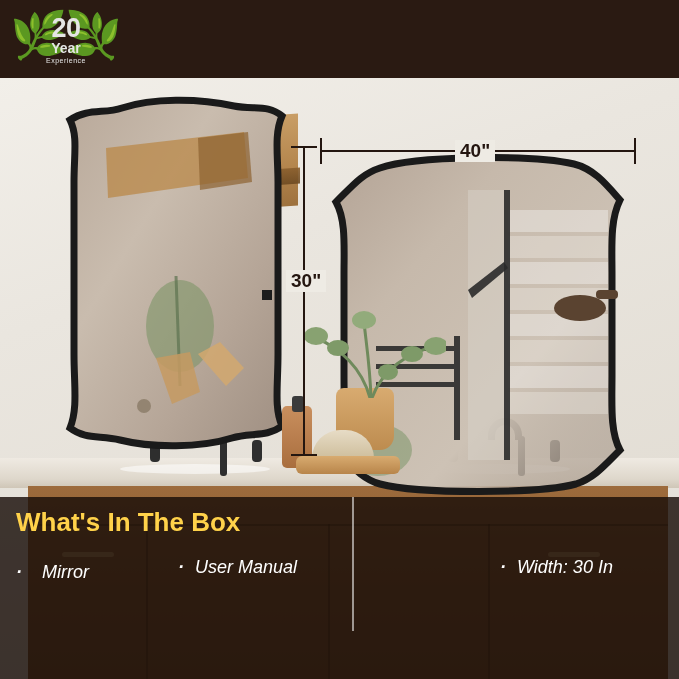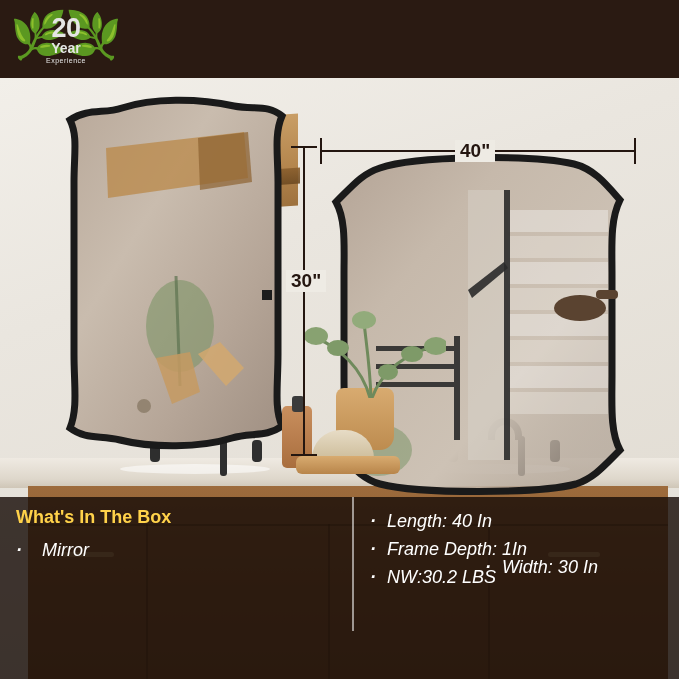--- a/index.html
+++ b/index.html
@@ -155,21 +155,21 @@
     z-index: 20;
   }
   .info-cols { display: flex; height: 134px; }
   .col {
     padding: 10px 14px 0 16px;
     color: #ffffff;
   }
   .col.left { width: 352px; }
   .col.right { width: 327px; border-left: 2px solid rgba(255,255,255,0.55); }
   .col-title {
-    color: #ffd24a; font-size: 18px; font-weight: bold; margin-bottom: 8px;
+    color: #ffd24a; font-size: 26px; font-weight: bold; margin-bottom: 20px;
     font-family: "Liberation Sans", sans-serif;
   }
   .bullets { list-style: none; }
   .bullets li {
     font-size: 18px; line-height: 28px; color: #fff;
     white-space: nowrap;
     font-style: italic;
   }
   .bullets li::before { content: "\00B7"; margin-right: 6px; font-weight: bold; }
   .row-inline { display: flex; gap: 14px; }
@@ -350,35 +350,29 @@
 
   <div class="info">
     <div class="info-cols">
       <div class="col left">
         <div class="col-title">What's In The Box</div>
         <ul class="bullets">
           <li class="row-inline">
             <span>Mirror</span>
           </li>
         </ul>
-      </div>
-
-      <div class="col right">
-        <ul class="bullets">
+        <ul class="bullets" style="position:absolute;left:178px;top:56px;">
           <li>
-            <span>Length: 40 In</span>
-          </li>
-          <li>
-            <span>Frame Depth: 1In</span>
-          </li>
-          <li>
-            <span>NW:30.2 LBS</span>
+            <span>User Manual</span>
           </li>
         </ul>
-        <ul class="bullets" style="position:absolute;left:485px;top:56px;">
+      </div>
+
+      <div class="col right">
+        <ul class="bullets" style="position:absolute;left:500px;top:56px;">
           <li>
             <span>Width: 30 In</span>
           </li>
         </ul>
       </div>
     </div>
     <div class="divider-h"></div>
   </div>
 
 </div>

